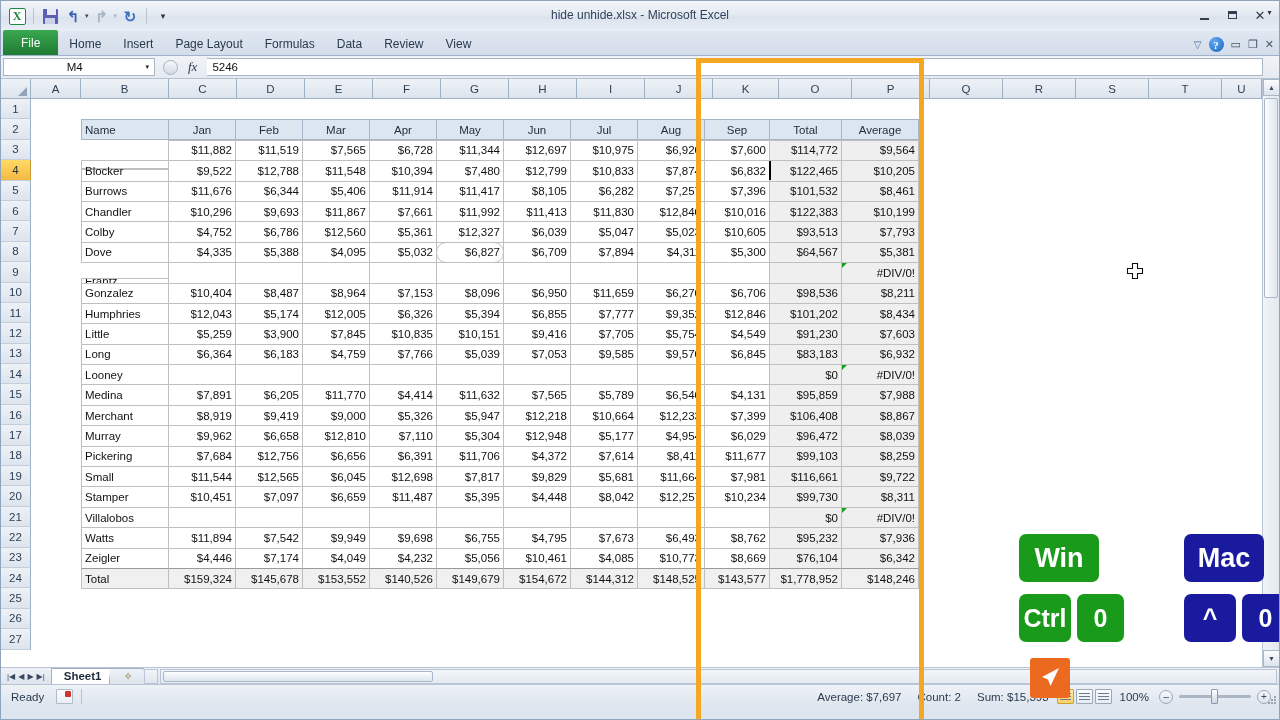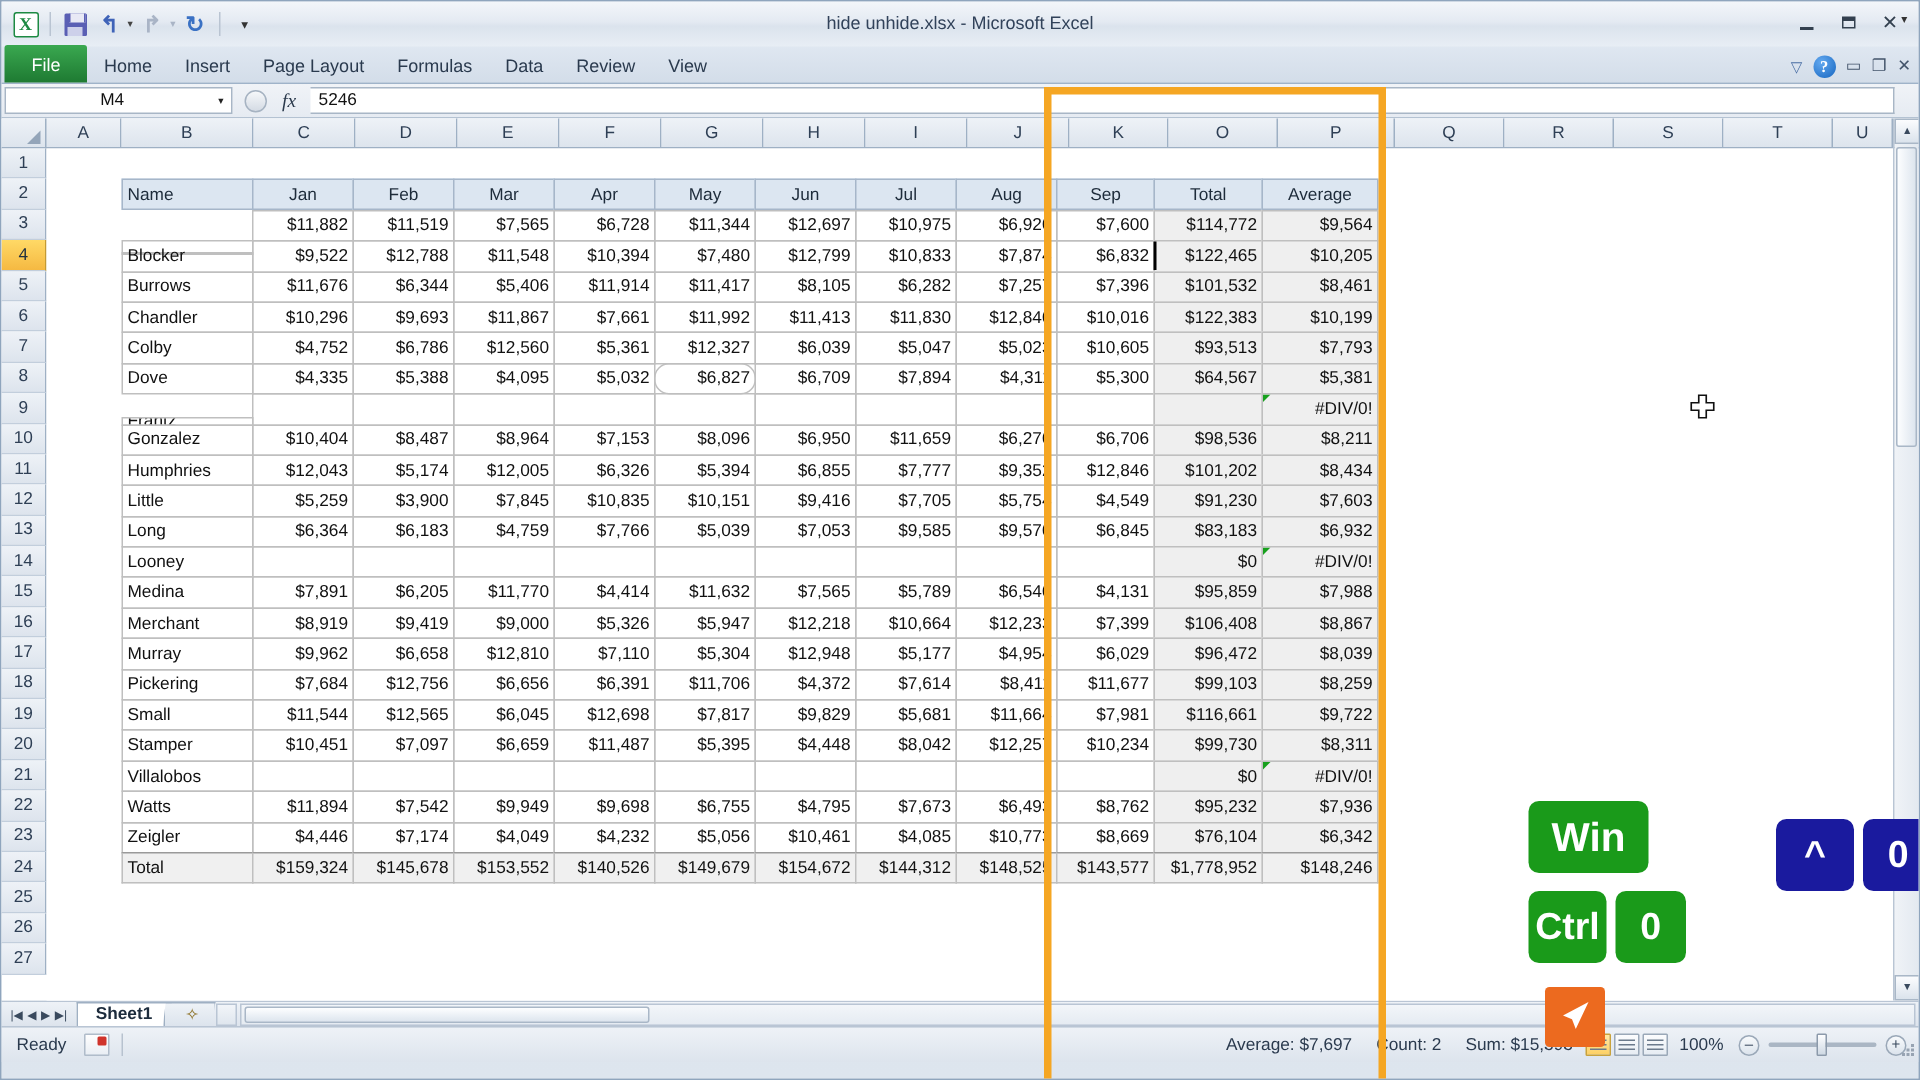--- a/index.html
+++ b/index.html
@@ -1048,20 +1048,21 @@
   <div class="keys-overlay" style="left:1018px; top:533px;">
     <div style="display:flex; gap:60px;">
       <div>
         <div class="kb kb-win" style="width:80px;height:48px;font-size:27px;">Win</div>
         <div style="display:flex; gap:6px; margin-top:12px;">
           <div class="kb kb-win" style="width:52px;height:48px;font-size:25px;">Ctrl</div>
           <div class="kb kb-win" style="width:47px;height:48px;font-size:25px;">0</div>
         </div>
       </div>
       <div>
+        <div class="kb kb-mac" style="width:80px;height:48px;font-size:27px;">Mac</div>
         <div style="display:flex; gap:6px; margin-top:12px;">
           <div class="kb kb-mac" style="width:52px;height:48px;font-size:25px;">^</div>
           <div class="kb kb-mac" style="width:47px;height:48px;font-size:25px;">0</div>
         </div>
       </div>
     </div>
   </div>
 
   <div class="logo" style="left:1029px; top:657px;">
     <div class="logo-mark">

